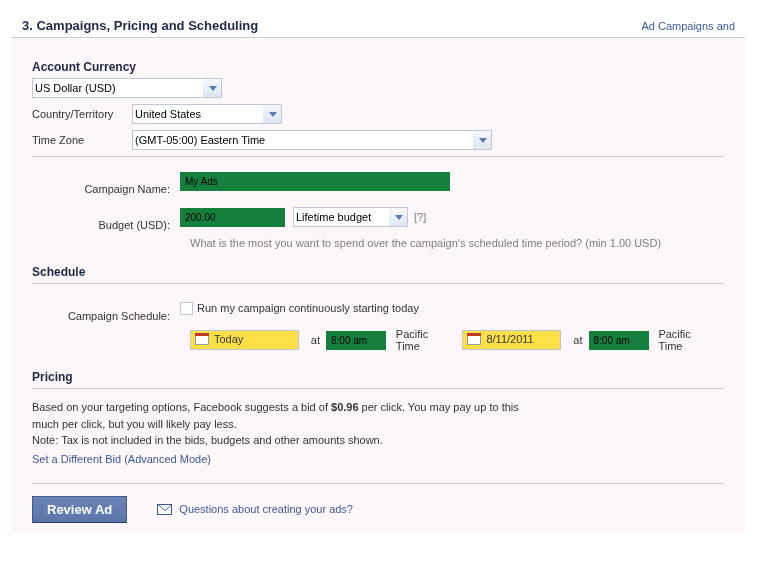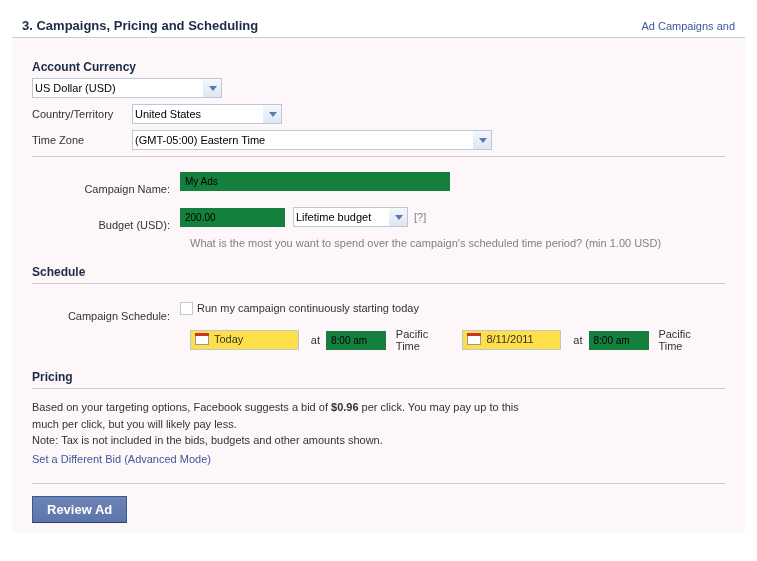--- a/index.html
+++ b/index.html
@@ -310,16 +310,20 @@
 
     <div class="pricing-text">
       <span>Based on your targeting options, Facebook suggests a bid of </span><span class="bold">$0.96</span><span> per click. You may pay up to this</span><br>
       <span>much per click, but you will likely pay less.</span><br>
       <span>Note: Tax is not included in the bids, budgets and other amounts shown.</span>
     </div>
     <div class="link">Set a Different Bid (Advanced Mode)</div>
 
     <div class="footer">
       <button class="review-btn">Review Ad</button>
+      <span>
+        <span class="mail-icon"></span>
+        <span class="link">Questions about creating your ads?</span>
+      </span>
     </div>
 
   </div>
 </div>
 
 </body></html>

